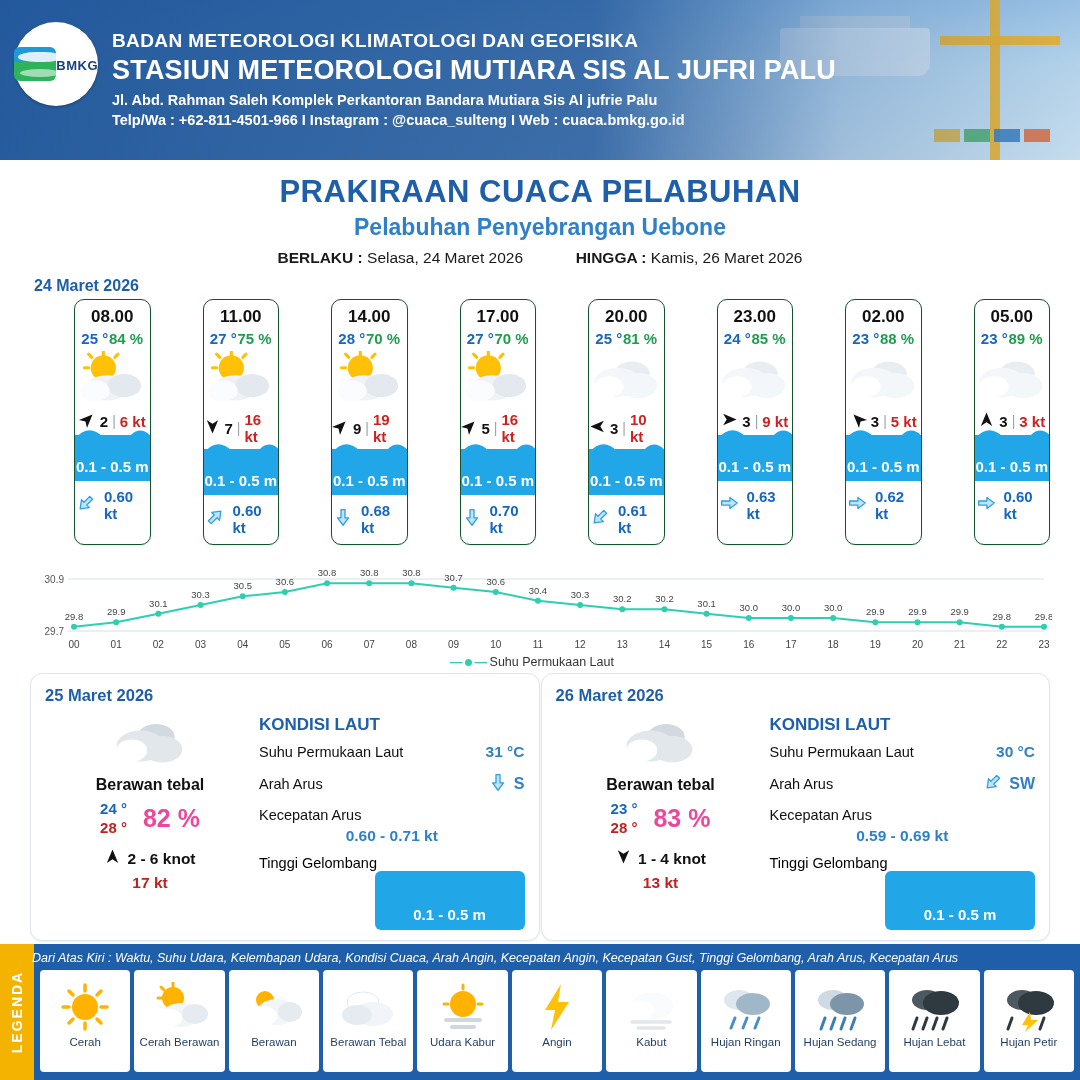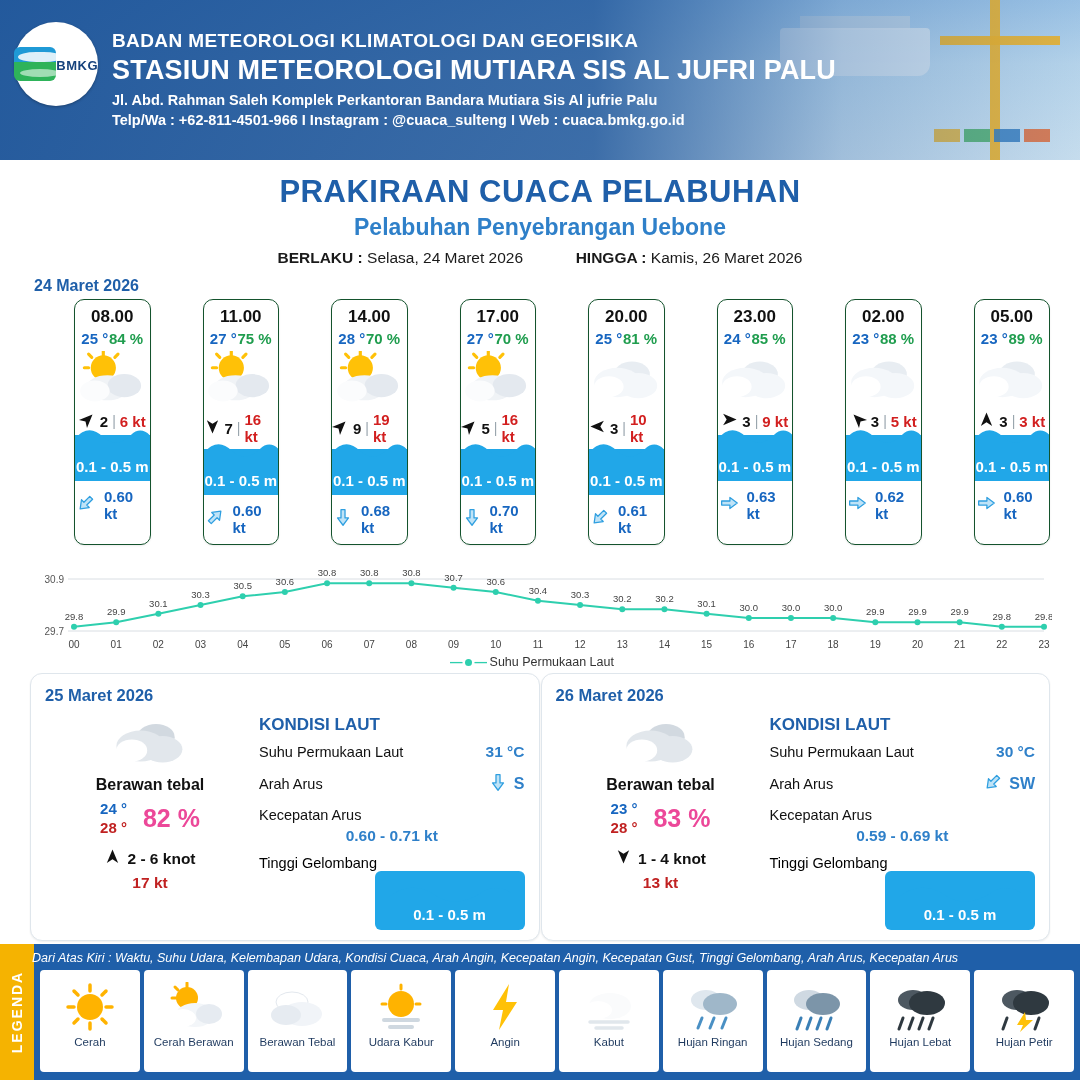--- a/index.html
+++ b/index.html
@@ -740,20 +740,31 @@
       <ellipse cx="30" cy="33" rx="19" ry="12" fill="#f3f6f9"></ellipse>
             <ellipse cx="44" cy="32" rx="13" ry="10" fill="#e6ebf1"></ellipse>
       <ellipse cx="18" cy="36" rx="13" ry="9" fill="#ffffff"></ellipse>
           </svg>
         </div>
     <div class="nm">Cerah Berawan</div>
       </div>
       <div class="li">
         <div class="ic">
           <svg width="58" height="50" viewBox="0 0 58 50">
+      <circle cx="20" cy="18" r="9" fill="#ffb300"></circle>
+      <ellipse cx="32" cy="30" rx="20" ry="13" fill="#f3f6f9"></ellipse>
+            <ellipse cx="45" cy="30" rx="12" ry="10" fill="#e6ebf1"></ellipse>
+      <ellipse cx="18" cy="34" rx="14" ry="10" fill="#ffffff"></ellipse>
+          </svg>
+        </div>
+    <div class="nm">Berawan</div>
+      </div>
+      <div class="li">
+        <div class="ic">
+          <svg width="58" height="50" viewBox="0 0 58 50">
       <ellipse cx="24" cy="20" rx="16" ry="10" fill="#ffffff" stroke="#e3e8ee"></ellipse>
       <ellipse cx="34" cy="32" rx="20" ry="12" fill="#f1f4f8"></ellipse>
             <ellipse cx="18" cy="33" rx="15" ry="10" fill="#e6ebf1"></ellipse>
           </svg>
         </div>
     <div class="nm">Berawan Tebal</div>
       </div>
       <div class="li">
         <div class="ic">
           <svg width="58" height="50" viewBox="0 0 58 50">

